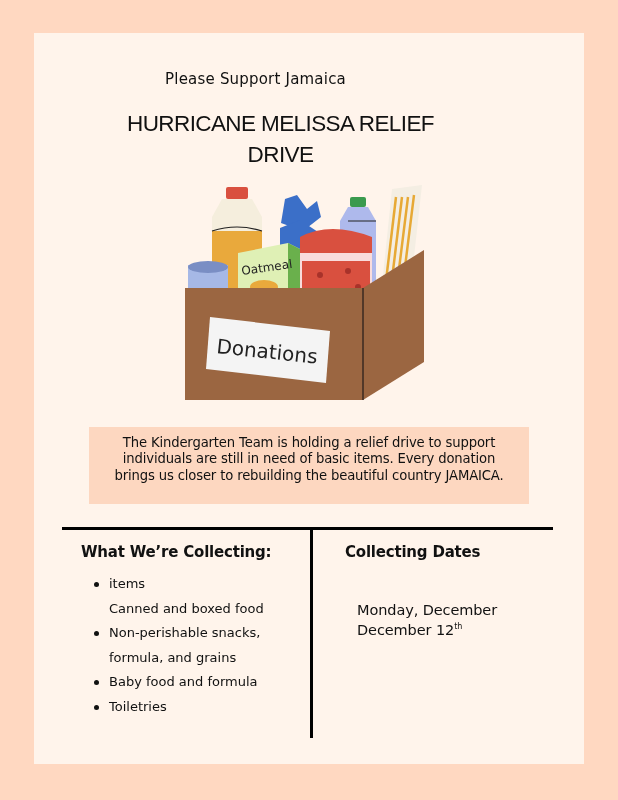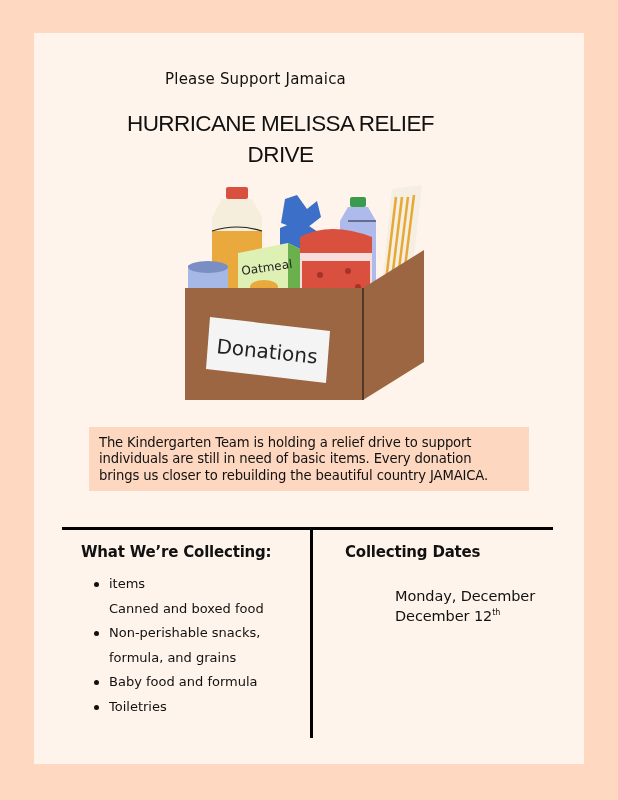--- a/index.html
+++ b/index.html
@@ -35,25 +35,25 @@
       letter-spacing: -0.6px;
     }
     .illustration {
       position: absolute;
       left: 180px; top: 183px;
       width: 250px; height: 222px;
     }
     .desc {
       position: absolute;
       left: 89px; top: 427px;
-      width: 440px; height: 64px;
+      width: 440px; height: 77px;
       background: #fdd7c0;
       box-sizing: border-box;
       padding: 8px 10px 0 10px;
-      text-align: left;
+      text-align: center;
       font-size: 13.2px;
       line-height: 16.4px;
       letter-spacing: -0.15px;
     }
     .hline {
       position: absolute;
       left: 62px; top: 527px;
       width: 491px; height: 3px;
       background: #000;
     }
@@ -83,26 +83,25 @@
     .items li { position: relative; }
     .items li .bullet {
       position: absolute;
       left: -15px; top: 10px;
       width: 5px; height: 5px;
       border-radius: 50%;
       background: #111;
     }
     .dates {
       position: absolute;
-      left: 357px; top: 586px;
+      left: 357px; top: 600px;
       width: 180px;
       font-size: 14.5px;
       line-height: 20px;
       letter-spacing: -0.1px;
-      margin-left: 38px;
     }
     .dates sup { font-size: 8px; vertical-align: 6px; line-height: 0; }
   </style>
 </head>
 <body>
 
 <div class="panel"></div>
 
 <div class="tagline">Please Support Jamaica</div>
 

